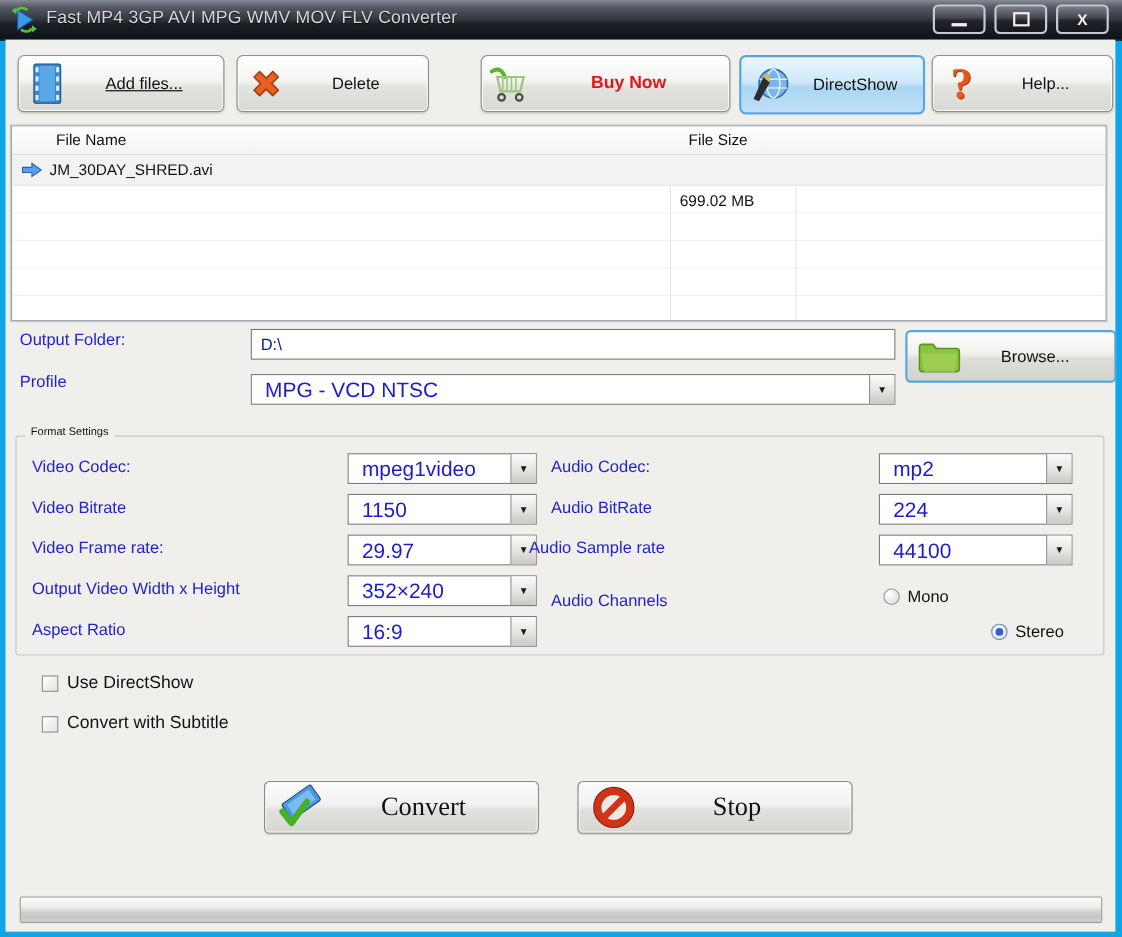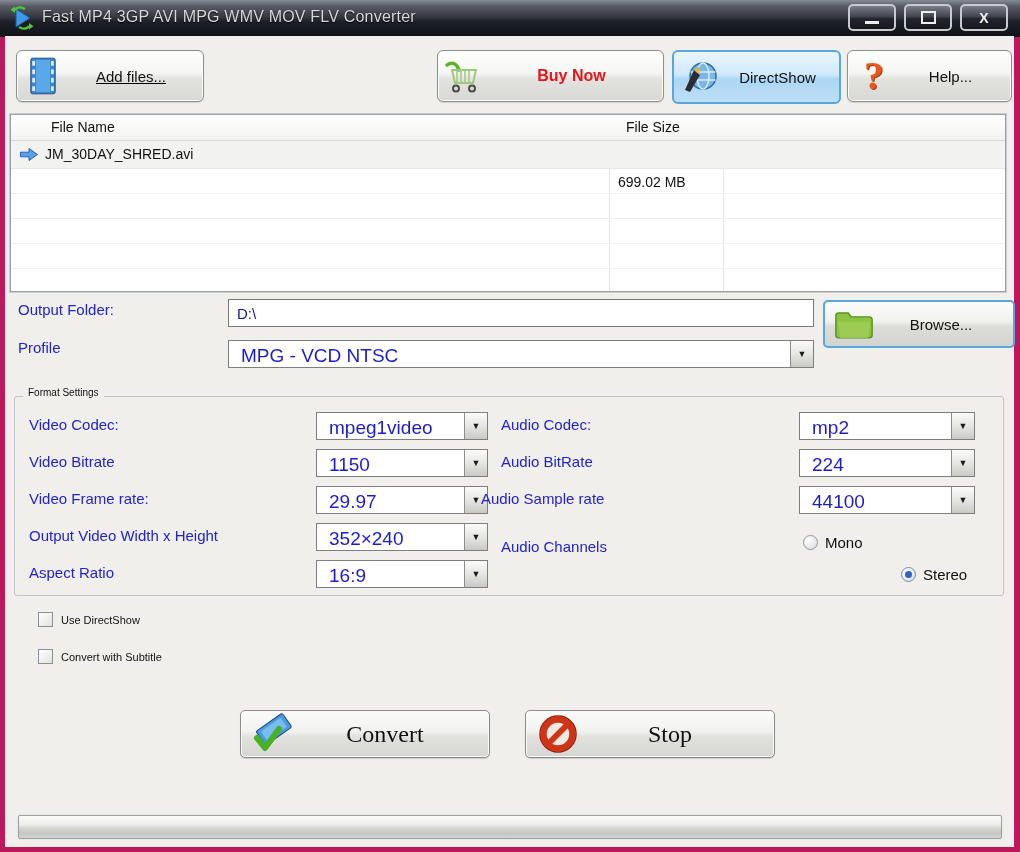--- a/index.html
+++ b/index.html
@@ -1,16 +1,16 @@
 <!DOCTYPE html>
 <html style="--label-blue: #2323cc; --value-blue: #1c1ccd; --buy-now-red: #e8141c; --highlight-border: #56a7e0; --titlebar-dark: #14161c;"><head>
 <meta charset="utf-8">
 <style>
   html,body{margin:0;padding:0;background:#fff;}
-  .window{position:relative;width:1020px;height:852px;background:#be185d;font-family:"Liberation Sans",sans-serif;overflow:hidden;-webkit-font-smoothing:antialiased;}
+  .window{position:relative;width:1020px;height:852px;background:#0ea5e9;font-family:"Liberation Sans",sans-serif;overflow:hidden;-webkit-font-smoothing:antialiased;}
 
   
   .titlebar{position:absolute;top:0;left:0;right:0;height:36px;
     background:linear-gradient(180deg,#868a94 0%,#565a64 18%,#34373f 48%,#1e2028 60%,#10121a 100%);
     border-bottom:1px solid #000;}
   .app-icon{position:absolute;left:9px;top:5px;width:26px;height:26px;}
   .title-text{position:absolute;left:42px;top:8px;font-size:16px;color:#d6d8dc;letter-spacing:.2px;text-shadow:0 1px 1px #000;}
   .win-btns{position:absolute;right:12px;top:4px;display:flex;gap:8px;}
   .win-btn{width:44px;height:23px;border:2px solid #c6cad0;border-radius:5px;
     background:linear-gradient(#7a7e88,#43464f 45%,#23252c 55%,#15171d);
@@ -70,21 +70,21 @@
     border:1px solid #c2c6ca;border-radius:3px;box-sizing:border-box;}
   .groupbox-legend{position:absolute;left:8px;top:-10px;background:#f0efec;padding:0 5px;font-size:10px;color:#111;}
   .fs-label{position:absolute;color:var(--label-blue,#2323cc);font-size:15px;}
   .radio-opt{position:absolute;display:flex;align-items:center;gap:7px;font-size:15px;color:#111;}
   .radio{width:15px;height:15px;border-radius:50%;border:1px solid #9098a0;box-sizing:border-box;
     background:radial-gradient(circle at 35% 30%,#ffffff,#d8d8d8);}
   .radio.checked{border-color:#6a8cc4;}
   .radio.checked::after{content:"";display:block;width:7px;height:7px;border-radius:50%;background:#2f62c8;margin:3px;}
 
   
-  .check-row{position:absolute;display:flex;align-items:center;gap:8px;font-size:11px;color:#111;padding-left:20px;}
+  .check-row{position:absolute;display:flex;align-items:center;gap:8px;font-size:16px;color:#111;padding-left:20px;}
   .checkbox{width:15px;height:15px;box-sizing:border-box;border:1px solid #8a9096;
     background:linear-gradient(135deg,#ffffff,#e2e2e0);}
 
   
   .action-btn{position:absolute;top:674px;width:248px;height:46px;border:1px solid #8a8a8a;border-radius:5px;
     background:linear-gradient(#fcfcfc,#f1f1ef 45%,#e1e1dd 55%,#d6d6d2);
     box-shadow:inset 0 0 0 1px #fafaf8, 0 1px 1px rgba(0,0,0,.15);
     display:flex;align-items:center;}
   .action-btn .icon{width:64px;display:flex;justify-content:center;}
   .action-btn .lbl{flex:1;text-align:center;padding-right:24px;font-family:"Liberation Serif",serif;font-size:24px;color:#111;}
@@ -136,20 +136,28 @@
             <rect x="24.5" y="4" width="3" height="5"></rect>
               <rect x="24.5" y="13" width="3" height="5"></rect>
             <rect x="24.5" y="22" width="3" height="5"></rect>
               <rect x="24.5" y="31" width="3" height="5"></rect>
           </g>
         </svg>
       </span>
       <span class="lbl">Add files...</span>
     </div>
 
+    <div class="toolbar-btn" style="left:210px;width:173px;">
+      <span class="icon">
+        <svg width="38" height="38" viewBox="0 0 38 38">
+          <path d="M8 13 L13 8 L19 14 L25 8 L30 13 L24 19 L30 25 L25 30 L19 24 L13 30 L8 25 L14 19 Z" fill="#e8601e" stroke="#a83c10" stroke-width="1.5" stroke-linejoin="round"></path>
+        </svg>
+      </span>
+      <span class="lbl">Delete</span>
+    </div>
 
     <div class="toolbar-btn btn-buynow" style="left:432px;width:225px;">
       <span class="icon">
         <svg width="42" height="36" viewBox="0 0 42 36">
           <path d="M4 7 Q10 3 14 8 L16 12" fill="none" stroke="#5ab428" stroke-width="3.5" stroke-linecap="round"></path>
           <path d="M9 12 H33 L30 25 H12 Z" fill="none" stroke="#9cc87c" stroke-width="2"></path>
           <path d="M14 12 V25 M18 12 V25 M22 12 V25 M26 12 V25" stroke="#9cc87c" stroke-width="1.5"></path>
           <circle cx="13" cy="30.5" r="3" fill="none" stroke="#4a4a4a" stroke-width="2"></circle>
           <circle cx="29" cy="30.5" r="3" fill="none" stroke="#4a4a4a" stroke-width="2"></circle>
         </svg>

